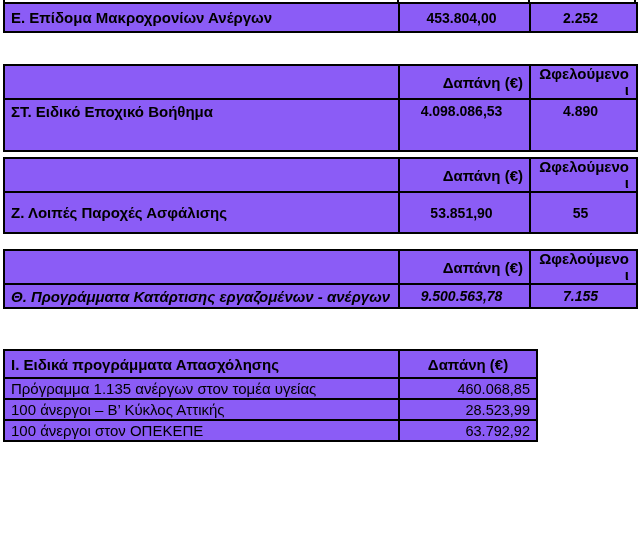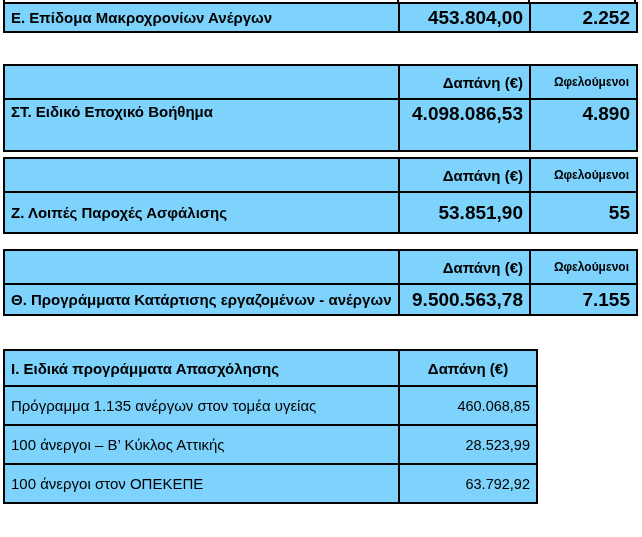--- a/index.html
+++ b/index.html
@@ -18,69 +18,69 @@
     position: absolute;
     top: 0;
     width: 2px;
     height: 3px;
     background: #000000;
   }
   table.t {
     position: absolute;
     border-collapse: collapse;
     table-layout: fixed;
-    background: #7dd3fc;
+    background: #8b5cf6;
     padding-left: 20px;
   }
   .t td {
     border: 2px solid #000000;
     overflow: hidden;
     white-space: nowrap;
     vertical-align: middle;
   }
   td.lbl {
     text-align: left;
     padding-left: 6px;
     font-size: 15px;
     font-weight: bold;
   }
   td.num {
-    text-align: right;
+    text-align: center;
     padding-right: 6px;
-    font-size: 19px;
+    font-size: 14px;
     font-weight: bold;
     margin-left: 48px;
   }
   td.hdr-exp {
     text-align: right;
     padding-right: 6px;
     font-size: 15px;
     font-weight: bold;
   }
   td.hdr-ben {
     text-align: right;
     padding-right: 7px;
-    font-size: 12px;
+    font-size: 15px;
     font-weight: bold;
     line-height: 16px;
   }
   .ben-wrap {
     display: inline-block;
     width: 92px;
     word-break: break-all;
     white-space: normal;
     text-align: right;
   }
   tr.h-hdr  td { height: 34px; }
   tr.h-t1   td { height: 29px; }
   tr.h-t2d  td { height: 52px; vertical-align: top; padding-top: 3px; }
   tr.h-t3d  td { height: 41px; }
-  tr.h-t4d  td { height: 31px; }
-  tr.h-t5h  td { height: 36px; }
-  tr.h-t5d  td { height: 39px; }
+  tr.h-t4d  td { height: 24px; font-style: italic; }
+  tr.h-t5h  td { height: 28px; }
+  tr.h-t5d  td { height: 21px; }
   
   td.lbl5 {
     text-align: left;
     padding-left: 6px;
     font-size: 15px;
     font-weight: normal;
   }
   td.num5 {
     text-align: right;
     padding-right: 6px;

